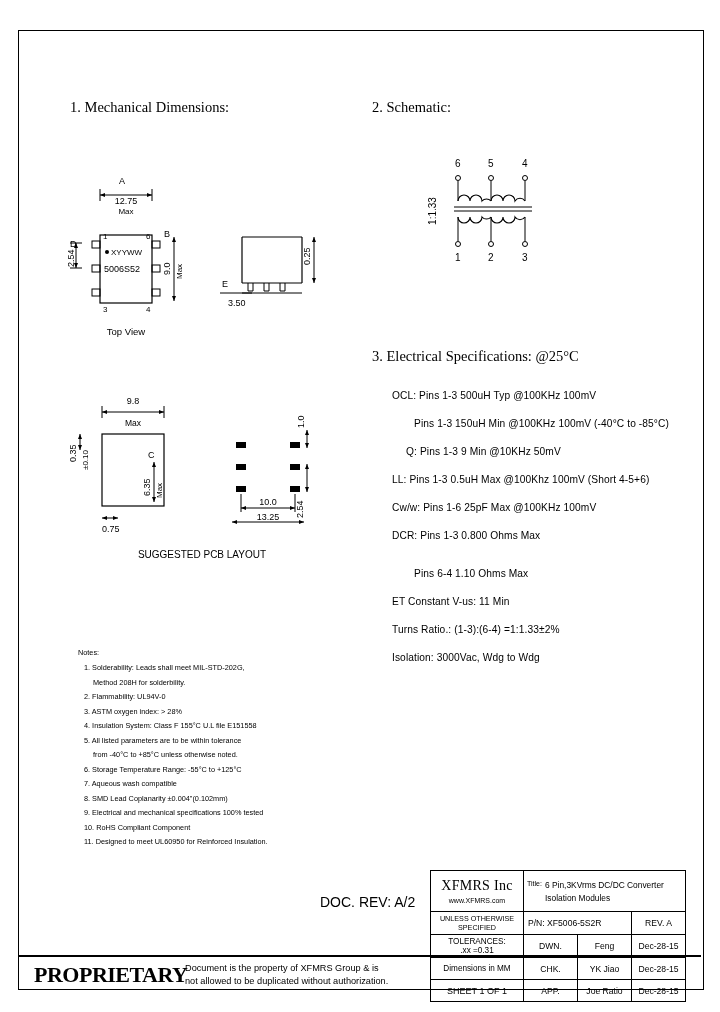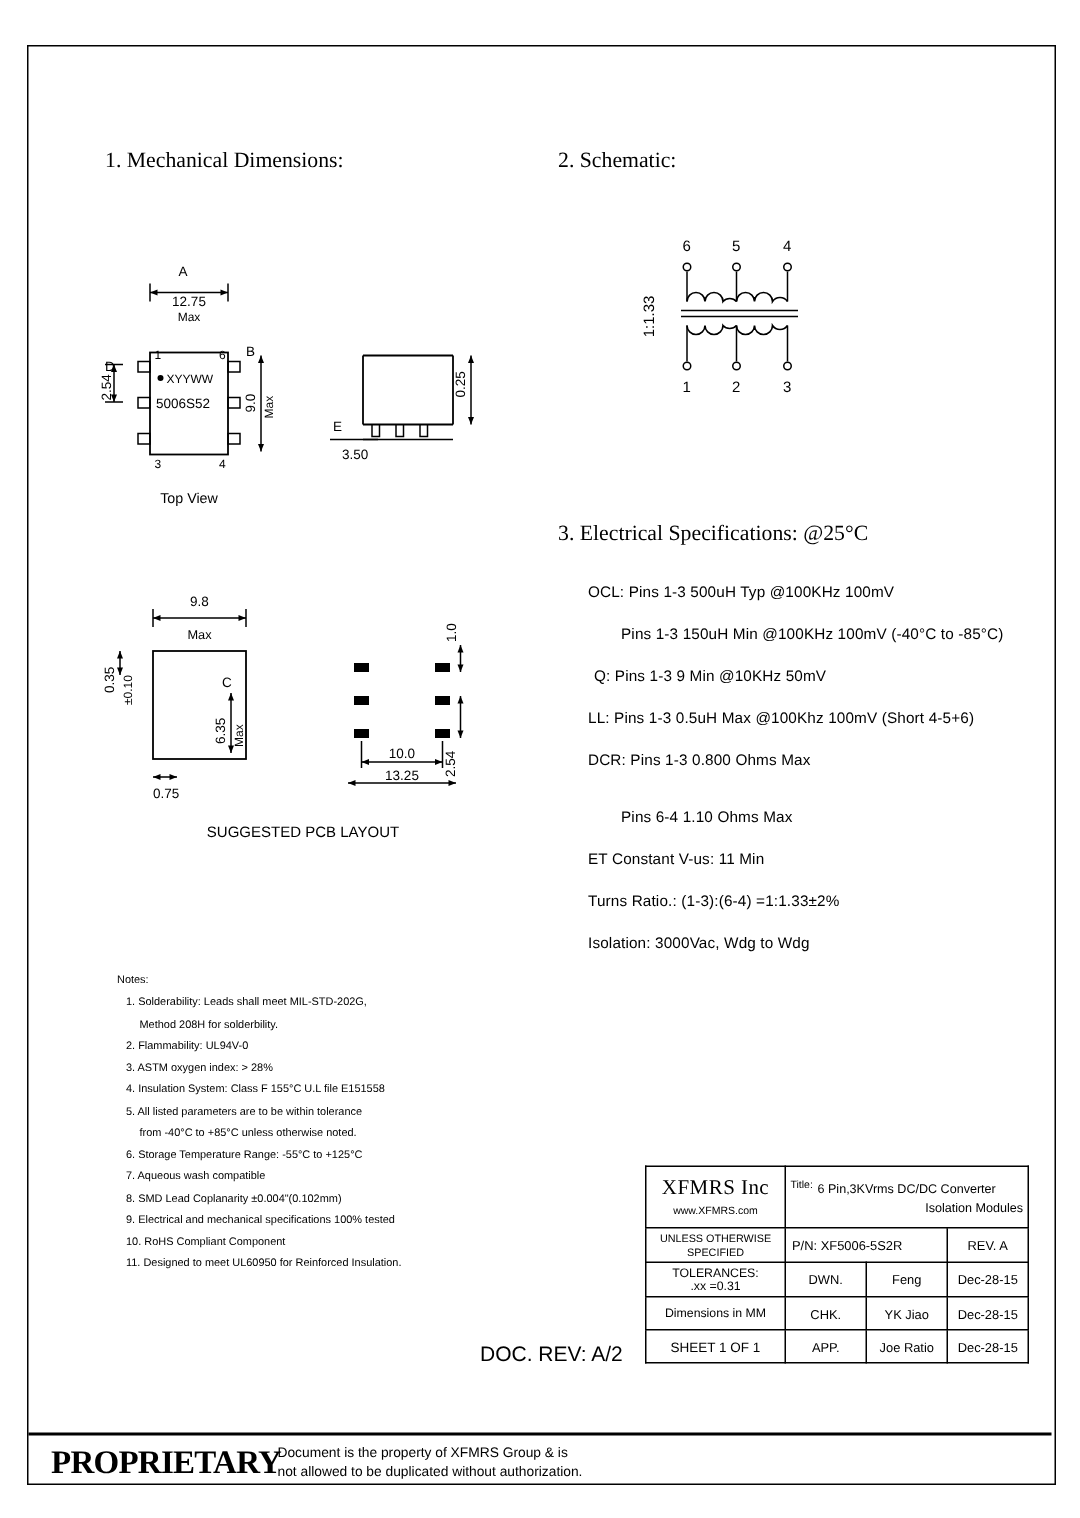--- a/index.html
+++ b/index.html
@@ -193,22 +193,23 @@
       <text x="78" y="116" font-family="Liberation Sans" font-size="10">2</text>
       <text x="112" y="116" font-family="Liberation Sans" font-size="10">3</text>
 
       <text x="26" y="66" font-family="Liberation Sans" font-size="10" text-anchor="middle" transform="rotate(-90 26 66)">1:1.33</text>
     </svg>
   </div>
 
   <div class="abs" style="left:392px;top:390px;width:310px;">
     <div class="spec" style="margin:0 0 17px 0;">OCL: Pins 1-3 500uH Typ @100KHz 100mV</div>
     <div class="spec" style="margin:0 0 17px 22px;">Pins 1-3 150uH Min @100KHz 100mV (-40°C to -85°C)</div>
-    <div class="spec" style="margin:0 0 17px 4px;">Q: Pins 1-3 9 Min @10KHz 50mV</div>
+    <div class="spec" style="margin:0 0 17px 14px;">Q: Pins 1-3 9 Min @10KHz 50mV</div>
     <div class="spec" style="margin:0 0 17px 0;">LL: Pins 1-3 0.5uH Max @100Khz 100mV (Short 4-5+6)</div>
+    <div class="spec" style="margin:0 0 17px 0;">Cw/w: Pins 1-6 25pF Max @100KHz 100mV</div>
     <div class="spec" style="margin:0 0 27px 0;">DCR: Pins 1-3 0.800 Ohms Max</div>
     <div class="spec" style="margin:0 0 17px 22px;">Pins 6-4 1.10 Ohms Max</div>
     <div class="spec" style="margin:0 0 17px 0;">ET Constant V-us: 11 Min</div>
     <div class="spec" style="margin:0 0 17px 0;">Turns Ratio.: (1-3):(6-4) =1:1.33±2%</div>
     <div class="spec" style="margin:0 0 17px 0;">Isolation: 3000Vac, Wdg to Wdg</div>
   </div>
 
   <div class="abs" style="left:78px;top:648px;width:280px;">
     <div class="tiny" style="margin-bottom:4px;">Notes:</div>
     <div class="tiny" style="margin-left:6px;line-height:14.5px;">
@@ -223,34 +224,34 @@
       <div>7. Aqueous wash compatible</div>
       <div>8. SMD Lead Coplanarity ±0.004"(0.102mm)</div>
       <div>9. Electrical and mechanical specifications 100% tested</div>
       <div>10. RoHS Compliant Component</div>
       <div>11. Designed to meet UL60950 for Reinforced Insulation.</div>
     </div>
   </div>
 
   <div class="abs" style="left:320px;top:894px;font-family:'Liberation Sans',sans-serif;font-size:14px;">DOC. REV: A/2</div>
 
-  <div class="abs" style="left:430px;top:777px;width:256px;height:123px;">
+  <div class="abs" style="left:430px;top:870px;width:256px;height:123px;">
     <table class="tb" style="width:256px;height:123px;table-layout:fixed;">
       <tbody>
           <tr style="height:41px;">
         <td style="width:88px;padding:2px 2px;">
           <div style="font-family:'Liberation Serif',serif;font-size:14px;text-align:center;letter-spacing:.3px;">XFMRS Inc</div>
           <div style="font-size:7px;text-align:center;margin-top:3px;">www.XFMRS.com</div>
         </td>
         <td colspan="3" style="padding:2px 3px;">
           <div style="font-size:7px;position:relative;">
             <span>Title:</span>
           </div>
           <div style="font-size:8.4px;text-align:left;margin-top:-7px;margin-left:18px;">6 Pin,3KVrms DC/DC Converter</div>
-          <div style="font-size:8.4px;text-align:right;margin-top:3px;margin-left:18px;">Isolation Modules</div>
+          <div style="font-size:8.4px;text-align:left;margin-top:3px;margin-left:18px;">Isolation Modules</div>
         </td>
       </tr>
       <tr style="height:16px;">
         <td class="ctr" style="font-size:7.2px;">UNLESS OTHERWISE SPECIFIED</td>
         <td colspan="2" style="font-size:8.6px;padding-left:4px;">
           <span>P/N:</span>
           <span>XF5006-5S2R</span>
         </td>
         <td class="ctr" style="width:50px;font-size:8.6px;">REV. A</td>
       </tr>

